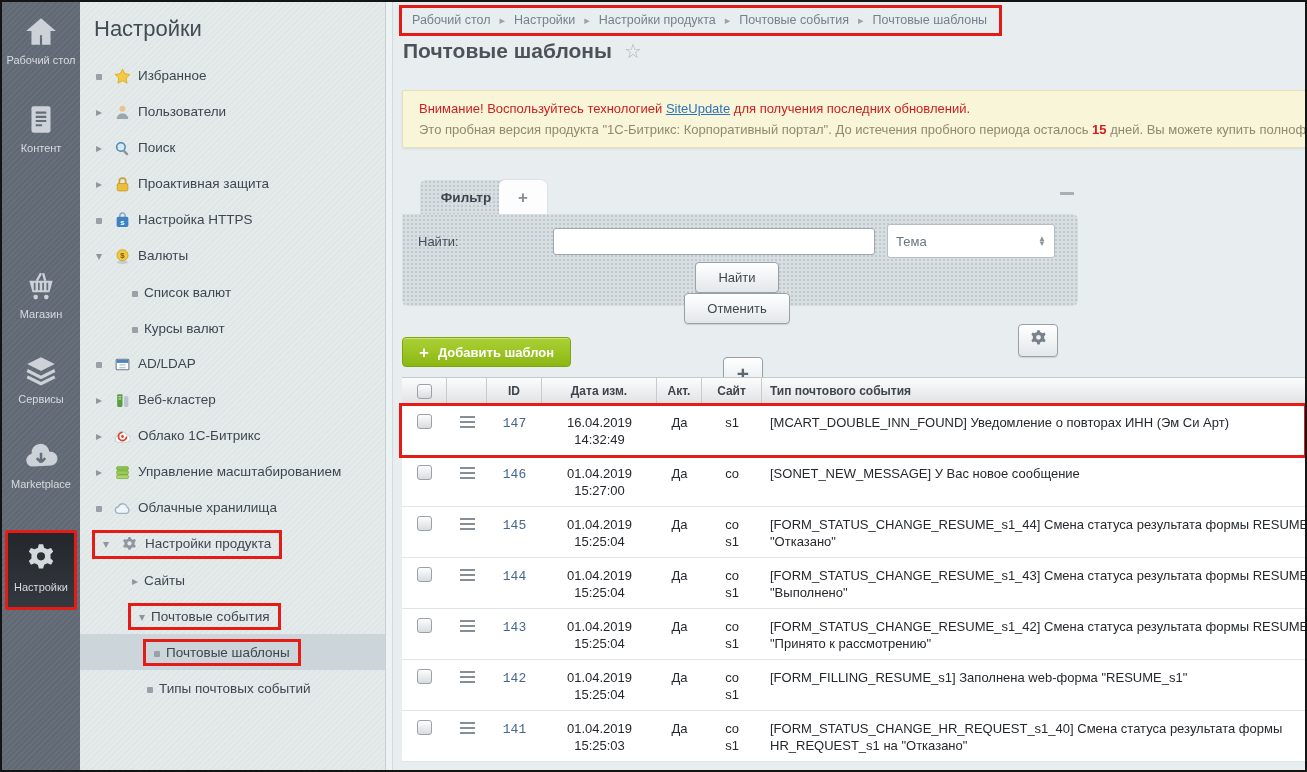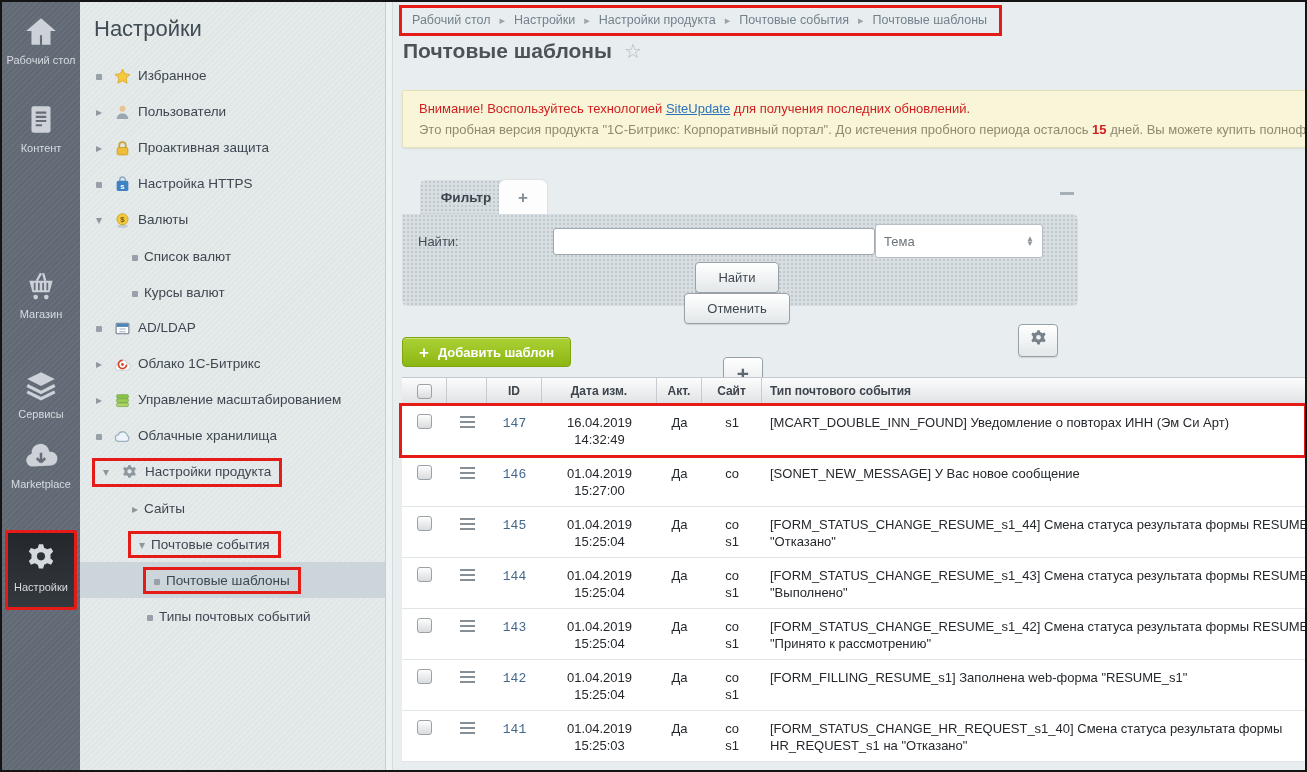--- a/index.html
+++ b/index.html
@@ -7,21 +7,21 @@
   .screen{position:relative;width:1307px;height:772px;border:2px solid #141414;overflow:hidden;
     background:#e8eef0;font-family:"Liberation Sans",sans-serif;}
 
   
   .rail{position:absolute;left:0;top:0;width:78px;height:100%;background:#636c77;
     background-image:repeating-linear-gradient(135deg,rgba(255,255,255,.025) 0 2px,rgba(0,0,0,.03) 2px 4px);}
   .rail-item{position:absolute;left:0;width:78px;text-align:center;cursor:pointer;}
   .rail-item .ricon{display:block;margin:0 auto 4px;width:36px;height:36px;}
   .rail-item .rlabel{display:block;font-size:11px;line-height:13px;color:#d7dbe0;padding:0 2px;}
   .rail-item.r1{top:12px;}.rail-item.r2{top:100px;}.rail-item.r3{top:183px;}
-  .rail-item.r4{top:266px;}.rail-item.r5{top:366px;}.rail-item.r6{top:436px;}
+  .rail-item.r4{top:266px;}.rail-item.r5{top:351px;}.rail-item.r6{top:436px;}
   .rail-item.r7{top:528px;left:3px;width:72px;height:80px;padding-top:8px;border:3px solid #e41b17;
     background:linear-gradient(#23272c,#34393f);border-radius:2px;}
 
   
   .submenu{position:absolute;left:78px;top:0;width:305px;height:100%;background:#e3eae9;
     background-image:repeating-linear-gradient(135deg,rgba(255,255,255,.05) 0 2px,rgba(0,0,0,.015) 2px 4px);}
   .sub-divider{position:absolute;left:383px;top:0;width:8px;height:100%;background:#edf2f3;border-left:1px solid #c7cfd2;border-right:1px solid #d4dbdd;}
   .submenu h1{margin:0;padding:14px 0 0 14px;font-size:22px;font-weight:400;color:#414b54;height:56px;}
   .submenu ul{list-style:none;margin:0;padding:0;}
   .submenu li{height:36px;display:flex;align-items:center;cursor:pointer;font-size:13.5px;color:#3e4751;}
@@ -67,21 +67,21 @@
     background-image:radial-gradient(rgba(130,140,148,.28) 1px,transparent 1px);background-size:4px 4px;
     font-size:13.5px;font-weight:700;color:#3c454d;}
   .ftab.plustab{left:97px;width:48px;background:#fdfdfd;color:#858d94;font-size:17px;font-weight:700;box-shadow:0 0 2px rgba(0,0,0,.15);}
   .fmin{position:absolute;right:4px;top:12px;width:14px;height:3px;background:#a7b0b6;cursor:pointer;}
   .fbody{height:92px;background:#d8dfe3;border-radius:0 6px 6px 6px;position:relative;
     background-image:radial-gradient(rgba(130,140,148,.28) 1px,transparent 1px);background-size:4px 4px;}
   .frow1{position:absolute;top:10px;left:16px;right:16px;display:flex;align-items:center;}
   .frow1 label{font-size:13px;color:#454e56;width:135px;}
   .finput{width:322px;height:27px;background:#fff;border:1px solid #9fa8af;border-radius:3px;
     font-size:13px;padding:0 6px;color:#333;font-family:"Liberation Sans",sans-serif;}
-  .fselect{width:168px;height:29px;background:#fff;border:1px solid #b6bdc3;border-radius:3px;
+  .fselect{margin-left:12px;width:168px;height:29px;background:#fff;border:1px solid #b6bdc3;border-radius:3px;
     display:flex;align-items:center;padding:16px 8px;font-size:13px;color:#6b747b;cursor:pointer;}
   .fselect .spin{margin-left:auto;display:flex;flex-direction:column;line-height:5px;font-size:8px;color:#8b949b;}
   .frow2{position:absolute;top:48px;left:16px;right:10px;display:flex;align-items:center;flex-direction:column;}
   .btn{height:31px;padding:0 22px;border:1px solid #99a1a8;border-radius:4px;cursor:pointer;
     background:linear-gradient(#ffffff,#e3e7e9);font-size:13px;color:#3f474e;font-family:"Liberation Sans",sans-serif;
     box-shadow:0 1px 1px rgba(0,0,0,.12);margin-right:12px;}
   .sqbtn{width:40px;height:33px;border:1px solid #99a1a8;border-radius:4px;cursor:pointer;
     background:linear-gradient(#ffffff,#e3e7e9);display:flex;align-items:center;justify-content:center;
     box-shadow:0 1px 1px rgba(0,0,0,.12);}
   .sqbtn.gear{margin-left:auto;margin-right:10px;}
@@ -208,20 +208,32 @@
               </svg>
             </span>
             <span class="mlabel">Пользователи</span>
           </span>
       </li>
       <li class="lv1">
         <span class="mi-wrap">
             <span class="marker" data-marker="right"></span>
             <span class="micon">
               <svg viewBox="0 0 16 16">
+                <circle cx="6.5" cy="6.5" r="4" fill="#d6e9f8" stroke="#4d86b8" stroke-width="1.4"></circle>
+                <rect x="9.6" y="9" width="6" height="2.4" rx="1" transform="rotate(45 9.6 9)" fill="#8d979f"></rect>
+              </svg>
+            </span>
+            <span class="mlabel">Поиск</span>
+          </span>
+      </li>
+      <li class="lv1">
+        <span class="mi-wrap">
+            <span class="marker" data-marker="right"></span>
+            <span class="micon">
+              <svg viewBox="0 0 16 16">
                 <path d="M5 8V5a3 3 0 016 0v3" fill="none" stroke="#c9a232" stroke-width="1.6"></path>
                 <rect x="3" y="7" width="10" height="7" rx="1.5" fill="#eebd3a" stroke="#c69a23" stroke-width=".8"></rect>
               </svg>
             </span>
             <span class="mlabel">Проактивная защита</span>
           </span>
       </li>
       <li class="lv1">
         <span class="mi-wrap">
             <span class="marker" data-marker="bullet"></span>
@@ -264,20 +276,33 @@
         <span class="mi-wrap">
             <span class="marker" data-marker="bullet"></span>
             <span class="micon">
               <svg viewBox="0 0 16 16">
                 <rect x="2" y="3" width="12" height="10" rx="1" fill="#ffffff" stroke="#6b7b89"></rect>
                 <rect x="2.5" y="3.5" width="11" height="3" fill="#4d86b8"></rect>
                 <path d="M5 8.5h6M5 11h6" stroke="#9db4c6"></path>
               </svg>
             </span>
             <span class="mlabel">AD/LDAP</span>
+          </span>
+      </li>
+      <li class="lv1">
+        <span class="mi-wrap">
+            <span class="marker" data-marker="right"></span>
+            <span class="micon">
+              <svg viewBox="0 0 16 16">
+                <rect x="3" y="2" width="5" height="12" rx="1" fill="#5a9e3f"></rect>
+                <path d="M4.2 4.5h2.6M4.2 6.5h2.6" stroke="#d8ecd0"></path>
+                <rect x="9.5" y="4" width="4" height="10" rx="1" fill="#b9c6d0"></rect>
+              </svg>
+            </span>
+            <span class="mlabel">Веб-кластер</span>
           </span>
       </li>
       <li class="lv1">
         <span class="mi-wrap">
             <span class="marker" data-marker="right"></span>
             <span class="micon">
               <svg viewBox="0 0 16 16">
                 <path d="M4 13.5a3 3 0 01-.5-5.9A4.5 4.5 0 0112 6.5a3.4 3.4 0 01.6 6.7z" fill="#ffffff" stroke="#c8d4dc"></path>
                 <path d="M8 4.2a3.8 3.8 0 103.8 3.8" fill="none" stroke="#d9472b" stroke-width="1.7"></path>
                 <circle cx="8" cy="8" r="1.3" fill="#d9472b"></circle>

